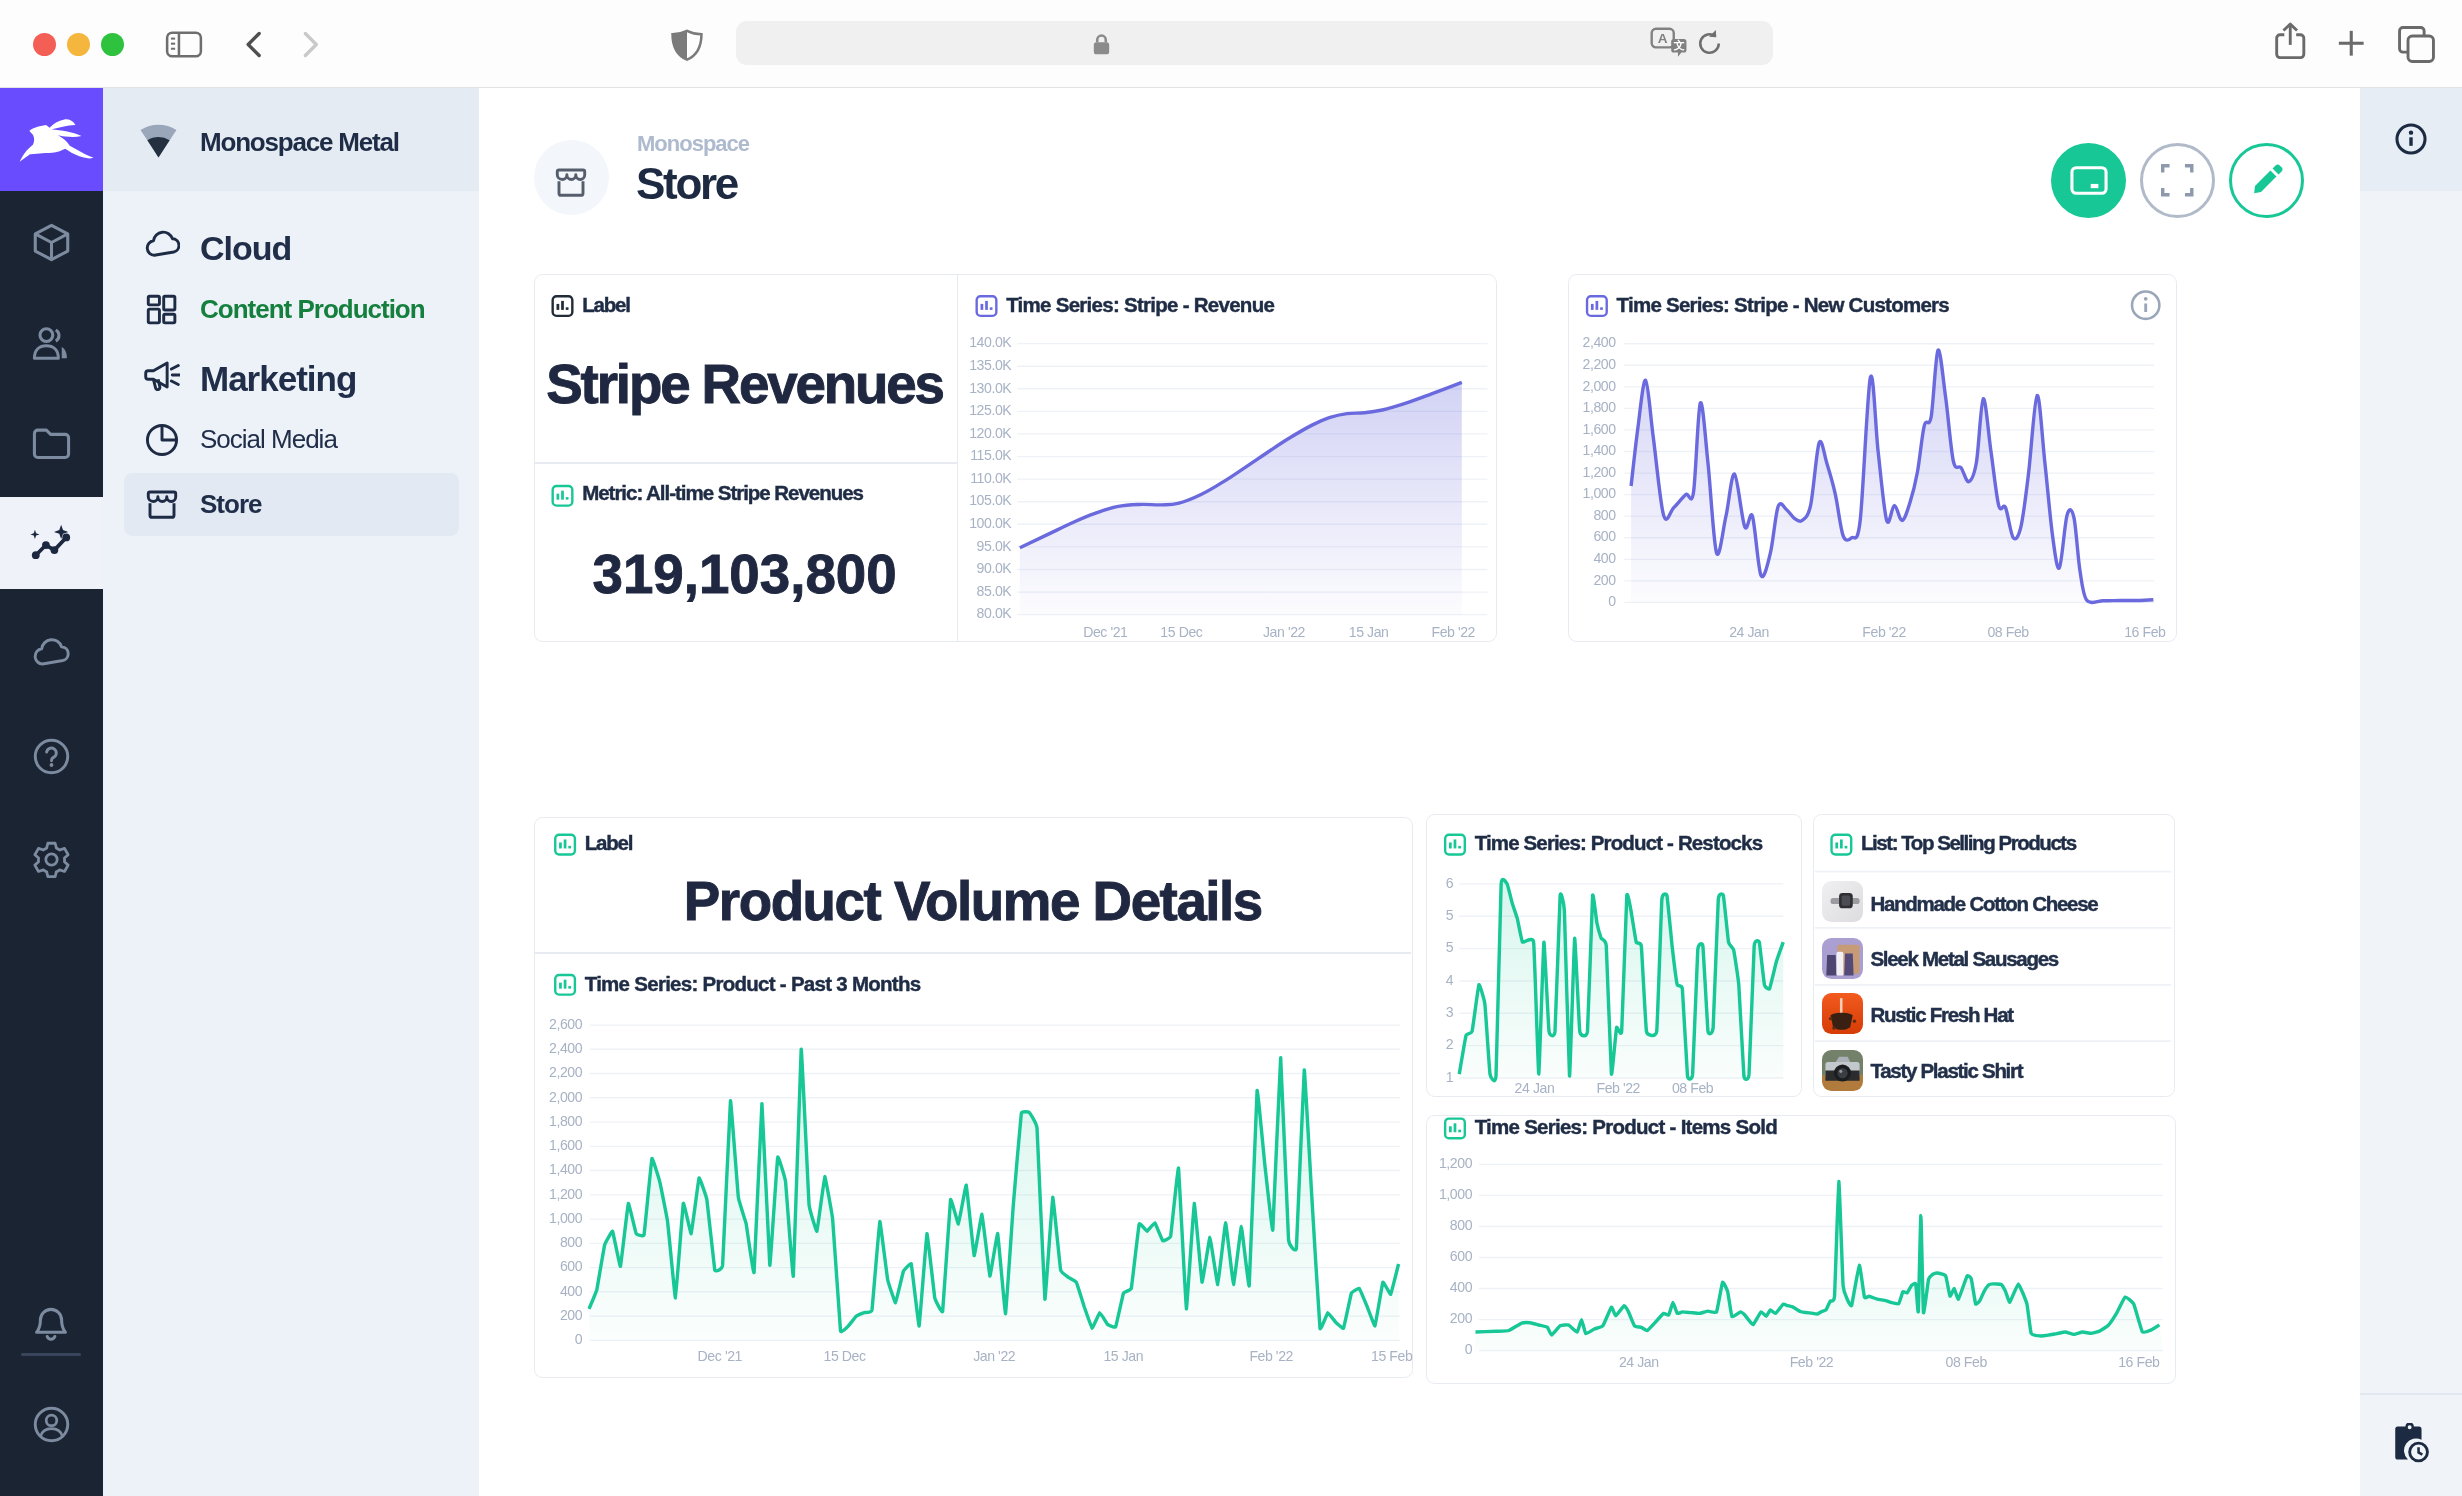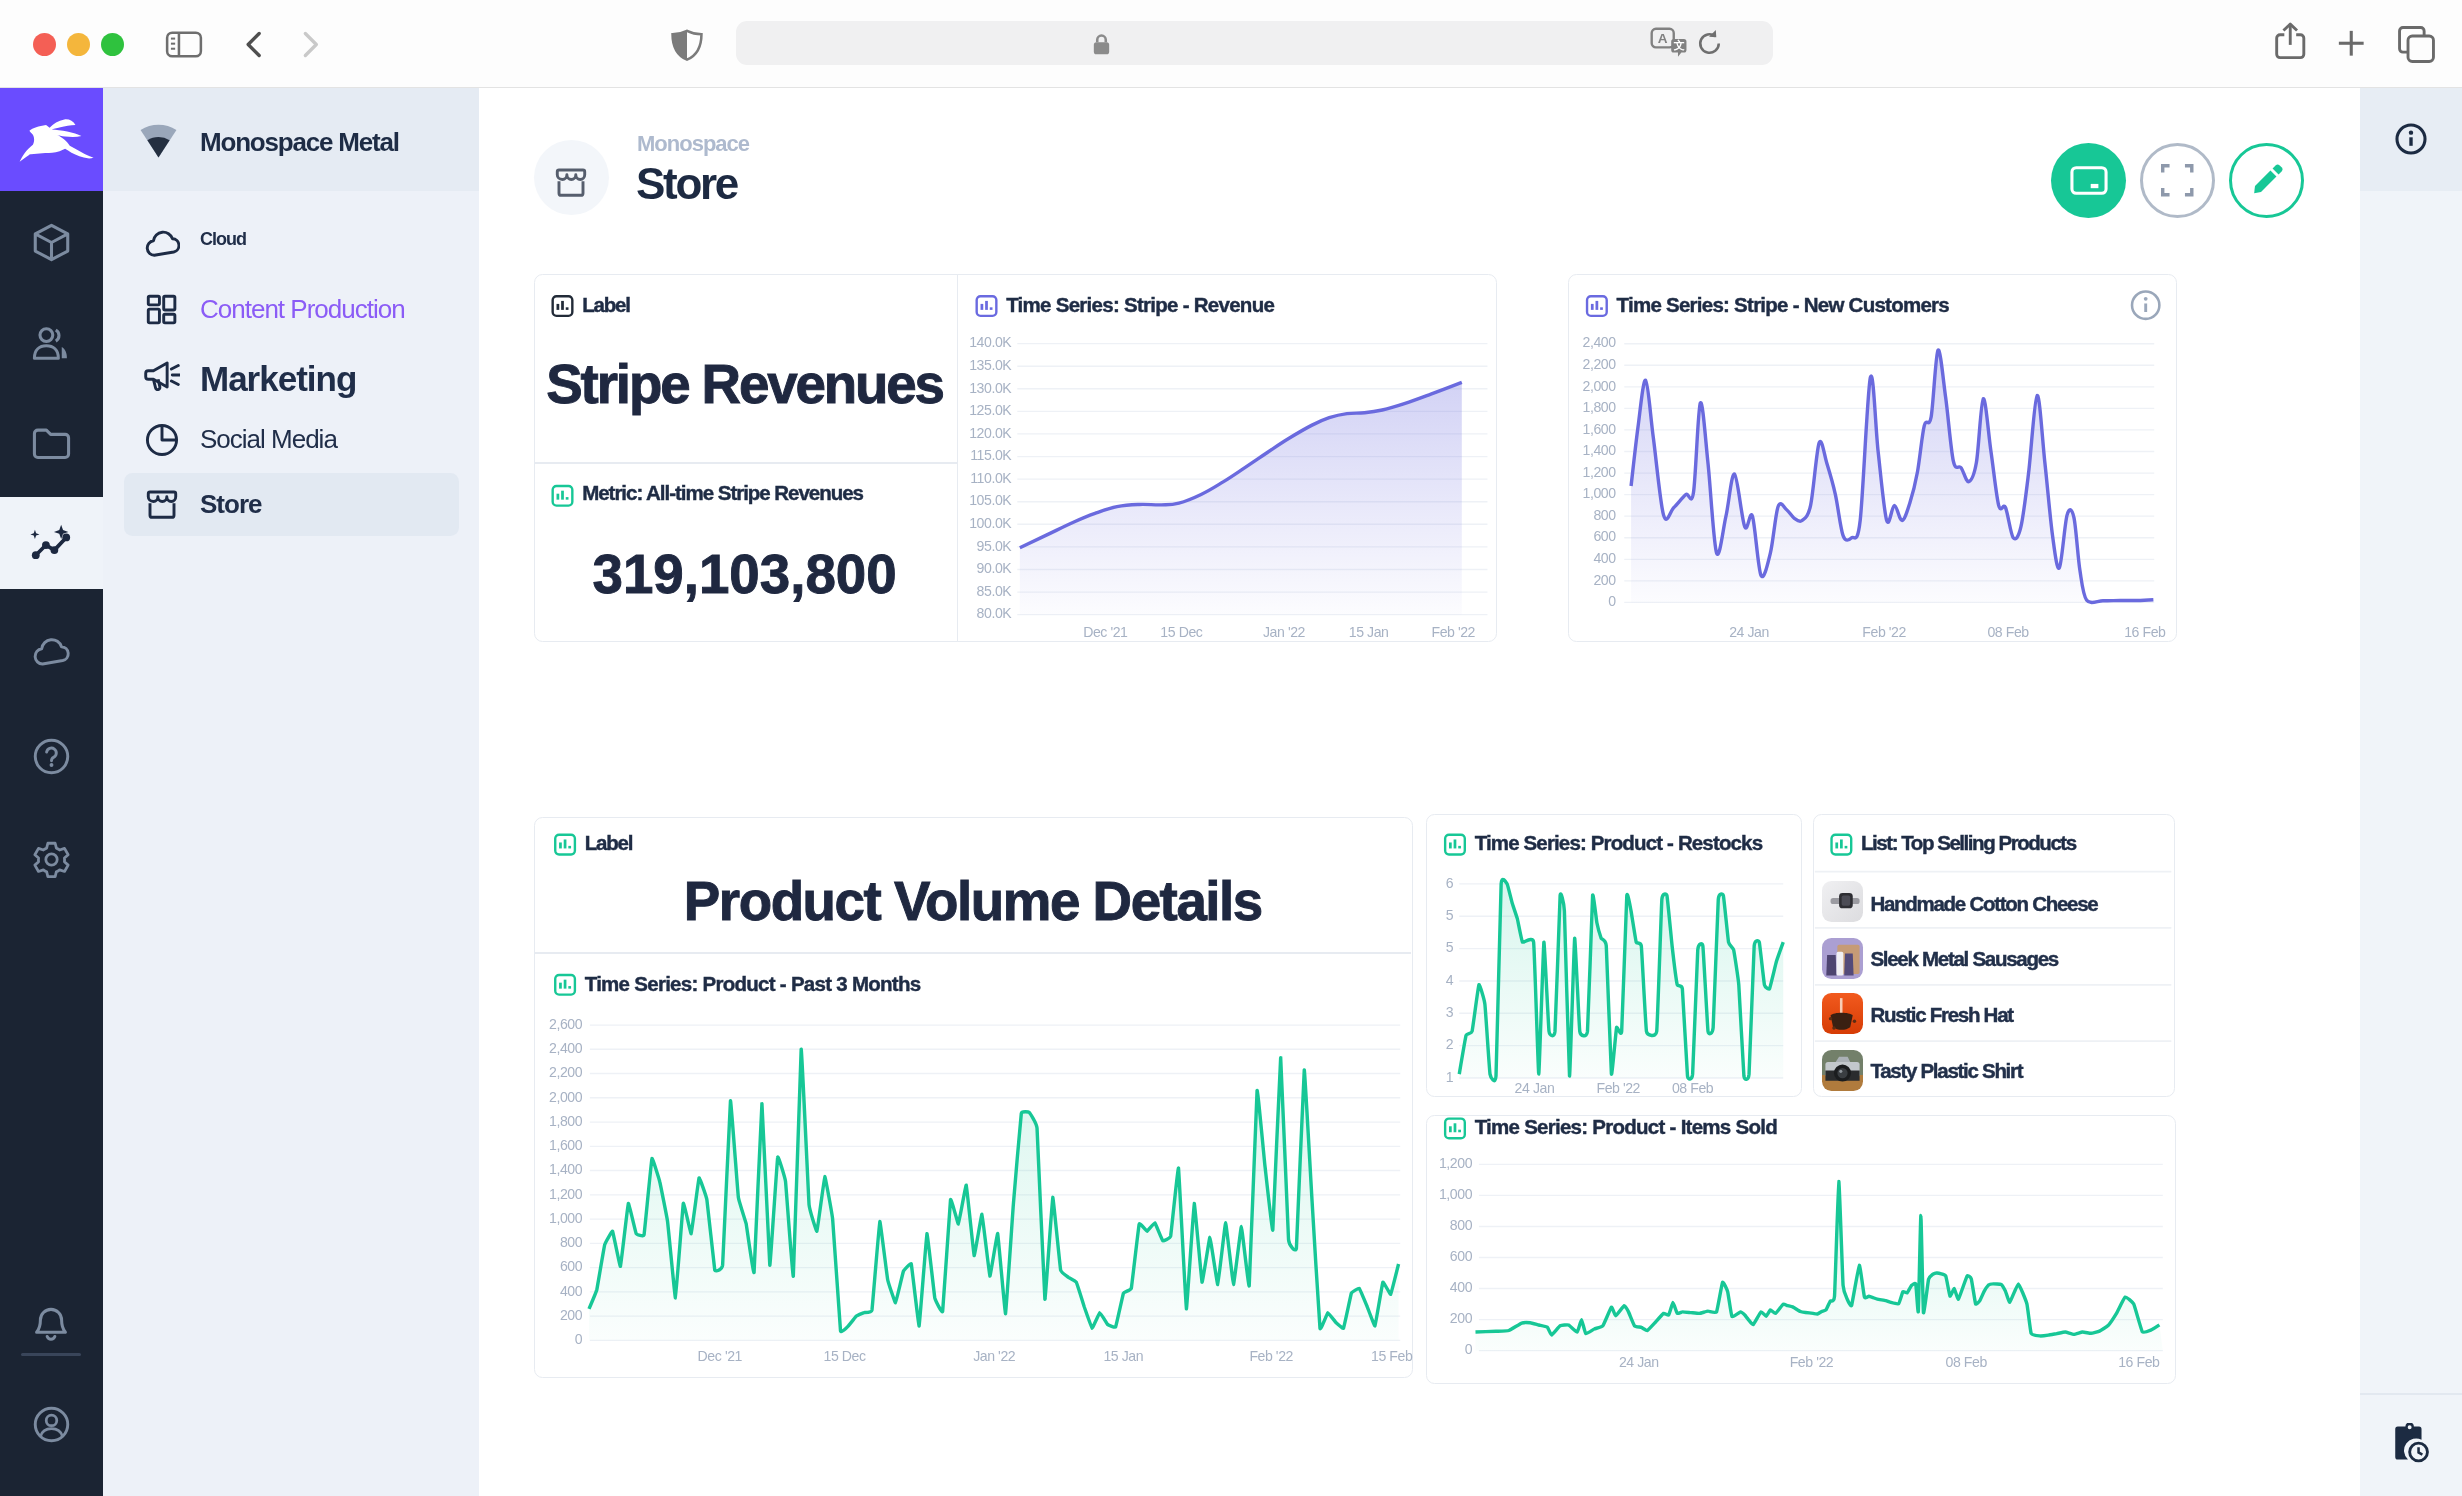--- a/index.html
+++ b/index.html
@@ -138,30 +138,30 @@
 <path d="M24 45 L3 13 a39 39 0 0 1 42 0 Z" fill="#9aa7ba"></path>
 <path d="M24 45 L11 25 a24 24 0 0 1 26 0 Z" fill="#242f40"></path>
 </svg>
 <div class="abs" style="left:200px;top:127px;font-size:26px;font-weight:700;color:#1e2c45;letter-spacing:-1.2px">Monospace Metal</div>
 <div class="abs" style="left:124px;top:473px;width:335px;height:63px;background:#e2e9f2;border-radius:8.5px"></div>
 <svg class="abs" style="left:144px;top:227px" width="36" height="36" viewBox="0 0 42 42">
       <g fill="none" stroke="#1d2b45" stroke-width="3.4" stroke-linejoin="round">
         <path d="M12 33 a8.5 8.5 0 0 1 -1 -16.9 a11.5 11.5 0 0 1 22.3 -2.3 a7.8 7.8 0 0 1 1.4 15.4 L12 33 Z"></path>
       </g>
     </svg>
-    <div class="abs" style="left:200px;top:229px;font-size:18px;font-weight:700;color:#202e49;letter-spacing:-1px">Cloud</div>
+    <div class="abs" style="left:200px;top:229px;font-size:34px;font-weight:700;color:#202e49;letter-spacing:-1px">Cloud</div>
     <svg class="abs" style="left:144px;top:292px" width="36" height="36" viewBox="0 0 42 42">
       <g fill="none" stroke="#1d2b45" stroke-width="3.4" stroke-linejoin="round">
         <rect x="5" y="5" width="13" height="10" rx="1.5"></rect>
         <rect x="5" y="20" width="13" height="16" rx="1.5"></rect>
         <rect x="23" y="5" width="13" height="16" rx="1.5"></rect>
         <rect x="23" y="26" width="13" height="10" rx="1.5"></rect>
       </g>
     </svg>
-    <div class="abs" style="left:200px;top:294px;font-size:26px;font-weight:400;color:#8b5cf6;letter-spacing:-1px">Content Production</div>
+    <div class="abs" style="left:200px;top:294px;font-size:26px;font-weight:700;color:#15803d;letter-spacing:-1px">Content Production</div>
     <svg class="abs" style="left:144px;top:357px" width="36" height="36" viewBox="0 0 42 42">
       <g fill="none" stroke="#1d2b45" stroke-width="3.4" stroke-linejoin="round">
         <path d="M5 16 h6 l16 -9 v28 l-16 -9 h-6 a3 3 0 0 1 -3 -3 v-4 a3 3 0 0 1 3 -3 Z"></path>
         <path d="M11 26 l2.5 10 a2.5 2.5 0 0 0 5 -1 l-2 -9"></path>
         <path d="M32 14 l8 -4 M33 21 h9 M32 28 l8 4" stroke-linecap="round"></path>
       </g>
     </svg>
     <div class="abs" style="left:200px;top:359px;font-size:35px;font-weight:700;color:#202e49;letter-spacing:-1px">Marketing</div>
     <svg class="abs" style="left:144px;top:422px" width="36" height="36" viewBox="0 0 42 42">
       <g fill="none" stroke="#1d2b45" stroke-width="3.4" stroke-linejoin="round">

